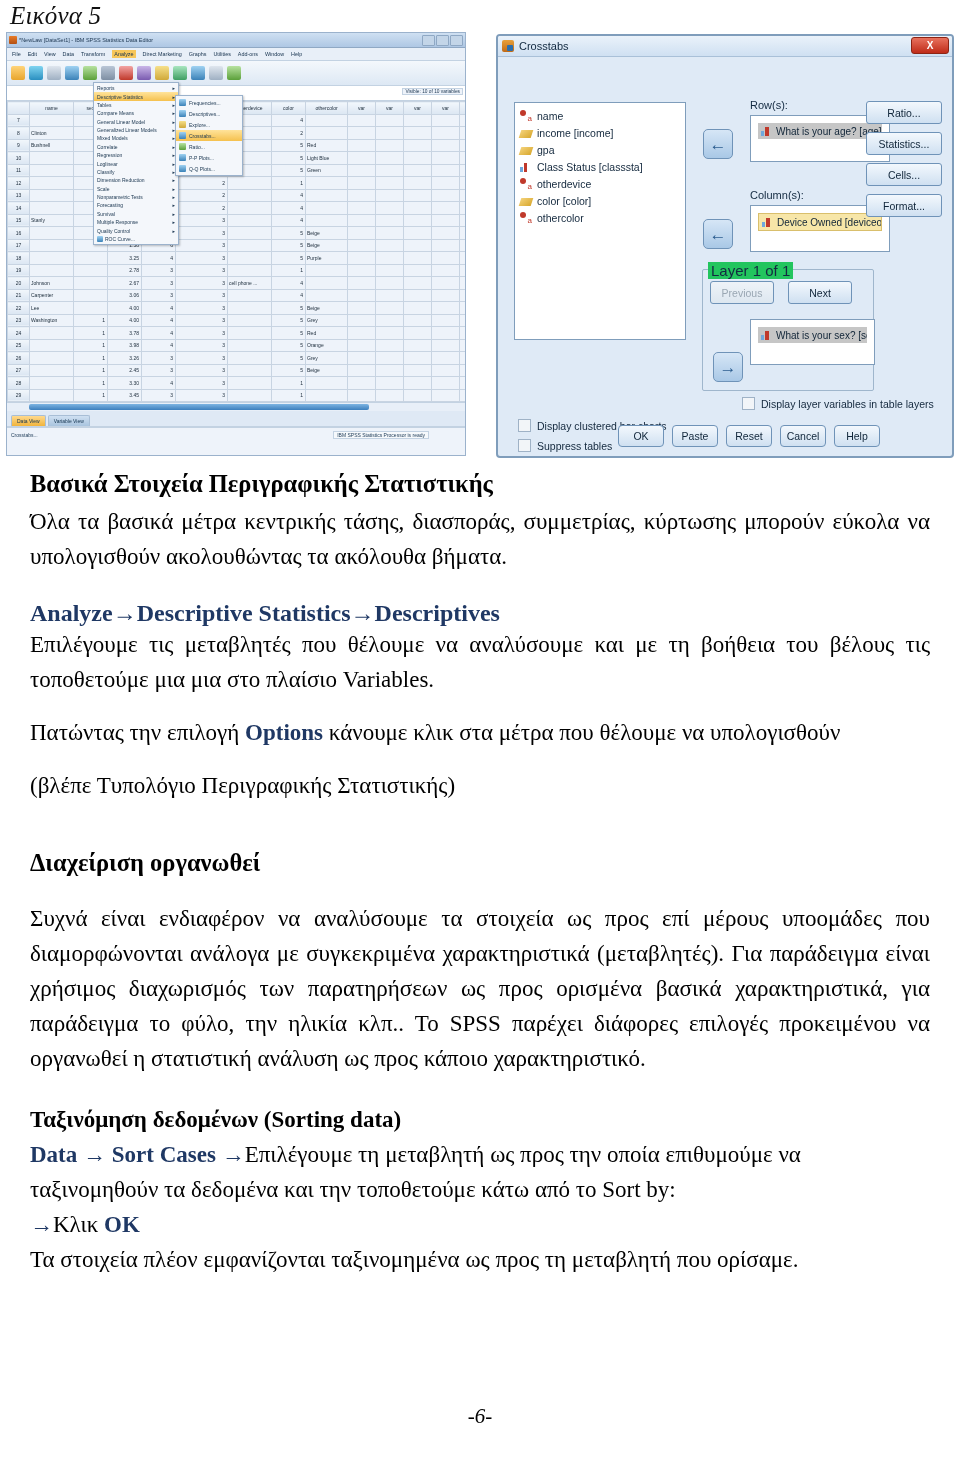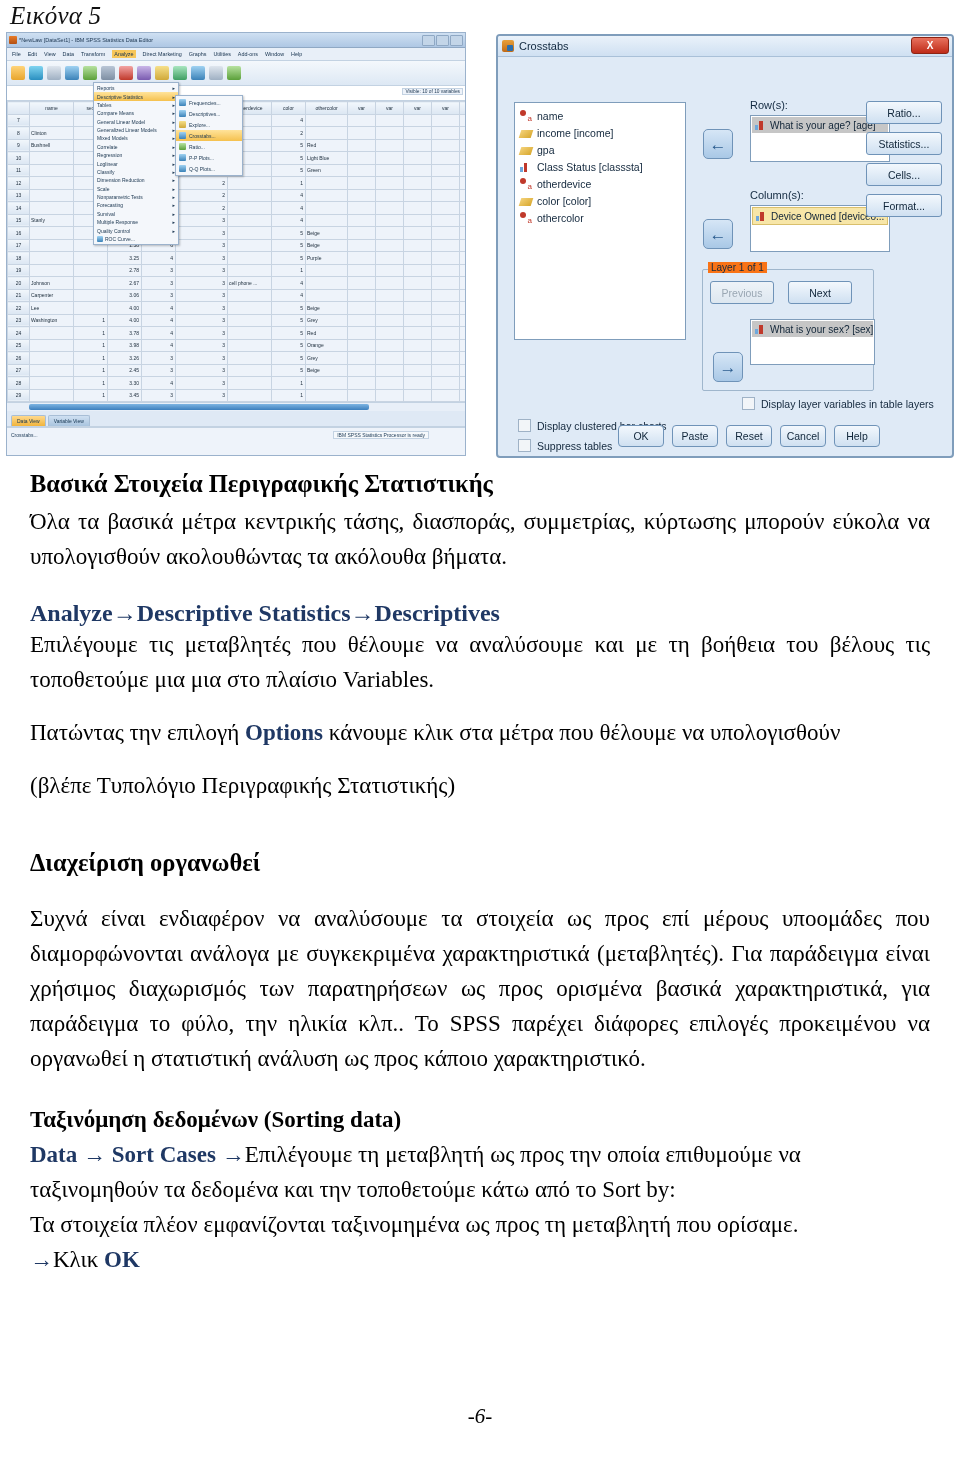--- a/index.html
+++ b/index.html
@@ -238,41 +238,41 @@
     border: 1px solid #6f93b8; border-radius: 5px;
     display: flex; align-items: center; justify-content: center;
     color: #2c5d8f; font-size: 17px; line-height: 1;
   }
   .fieldgroup-label {
     position: absolute; font-size: 11px; color: #132a41;
   }
   .fieldbox {
     position: absolute; width: 140px; height: 47px;
     background: #fff; border: 1px solid #7f9dbb; box-sizing: border-box;
-    padding: 1px;
+    padding: 7px;
   }
   .chip {
     display: flex; align-items: center; height: 16px;
     font-size: 10px; color: #102437; padding-left: 3px;
     white-space: nowrap; overflow: hidden;
   }
   .chip.grey { background: #c6c6c6; }
   .chip.yellow { background: #f7e6a8; border:1px solid #d9bf6c; }
   .chip .ci { width: 11px; height: 10px; margin-right: 4px; flex:none; position:relative;}
   .chip .ci:before{content:"";position:absolute;left:0;bottom:0;width:3px;height:5px;background:#6fa8dc;}
   .chip .ci:after{content:"";position:absolute;left:4px;bottom:0;width:4px;height:9px;background:#c0392b;}
 
   .layer-box {
     position: absolute; left: 204px; top: 212px;
     width: 170px; height: 120px;
     border: 1px solid #9fb6cc; border-radius: 2px;
   }
   .layer-legend {
     position: absolute; left: 210px; top: 205px;
-    background: #f97316; padding: 0 3px; font-size: 10px; color:#132a41;
+    background: #22c55e; padding: 0 3px; font-size: 15px; color:#132a41;
   }
   .btn {
     background: linear-gradient(#f3f8fd,#cfe0f1);
     border: 1px solid #6f93b8; border-radius: 3px;
     font-size: 10.5px; color: #11263a;
     display: flex; align-items: center; justify-content: center;
     font-family: "Liberation Sans", sans-serif;
   }
   .btn.dis { color: #9aa7b3; background: linear-gradient(#eef3f8,#dde7f0); }
   .rightbtns { position: absolute; right: 12px; top: 44px; width: 74px; }
@@ -1119,21 +1119,21 @@
     <div class="sp-26"></div>
 
     <p class="left">
       <span class="ital">Ταξινόμηση δεδομένων (Sorting data)</span>
     </p>
 
     <p class="left">
       <span class="accent">Data</span><span class="accent">&nbsp;→&nbsp;</span><span class="accent">Sort Cases</span><span class="accent">&nbsp;→</span><span>Επιλέγουμε τη μεταβλητή ως προς την οποία επιθυμούμε να ταξινομηθούν τα δεδομένα και την τοποθετούμε κάτω από το Sort by:</span>
     </p>
 
-    <p class="left">Τα στοιχεία πλέον εμφανίζονται ταξινομημένα ως προς τη μεταβλητή που ορίσαμε.</p>
-
     <p class="left">
       <span class="accent">→</span><span>Κλικ </span><span class="accent">OK</span>
     </p>
+
+    <p class="left">Τα στοιχεία πλέον εμφανίζονται ταξινομημένα ως προς τη μεταβλητή που ορίσαμε.</p>
   </div>
 
   <div class="pagenum">-6-</div>
 </div>
 
 </body></html>

